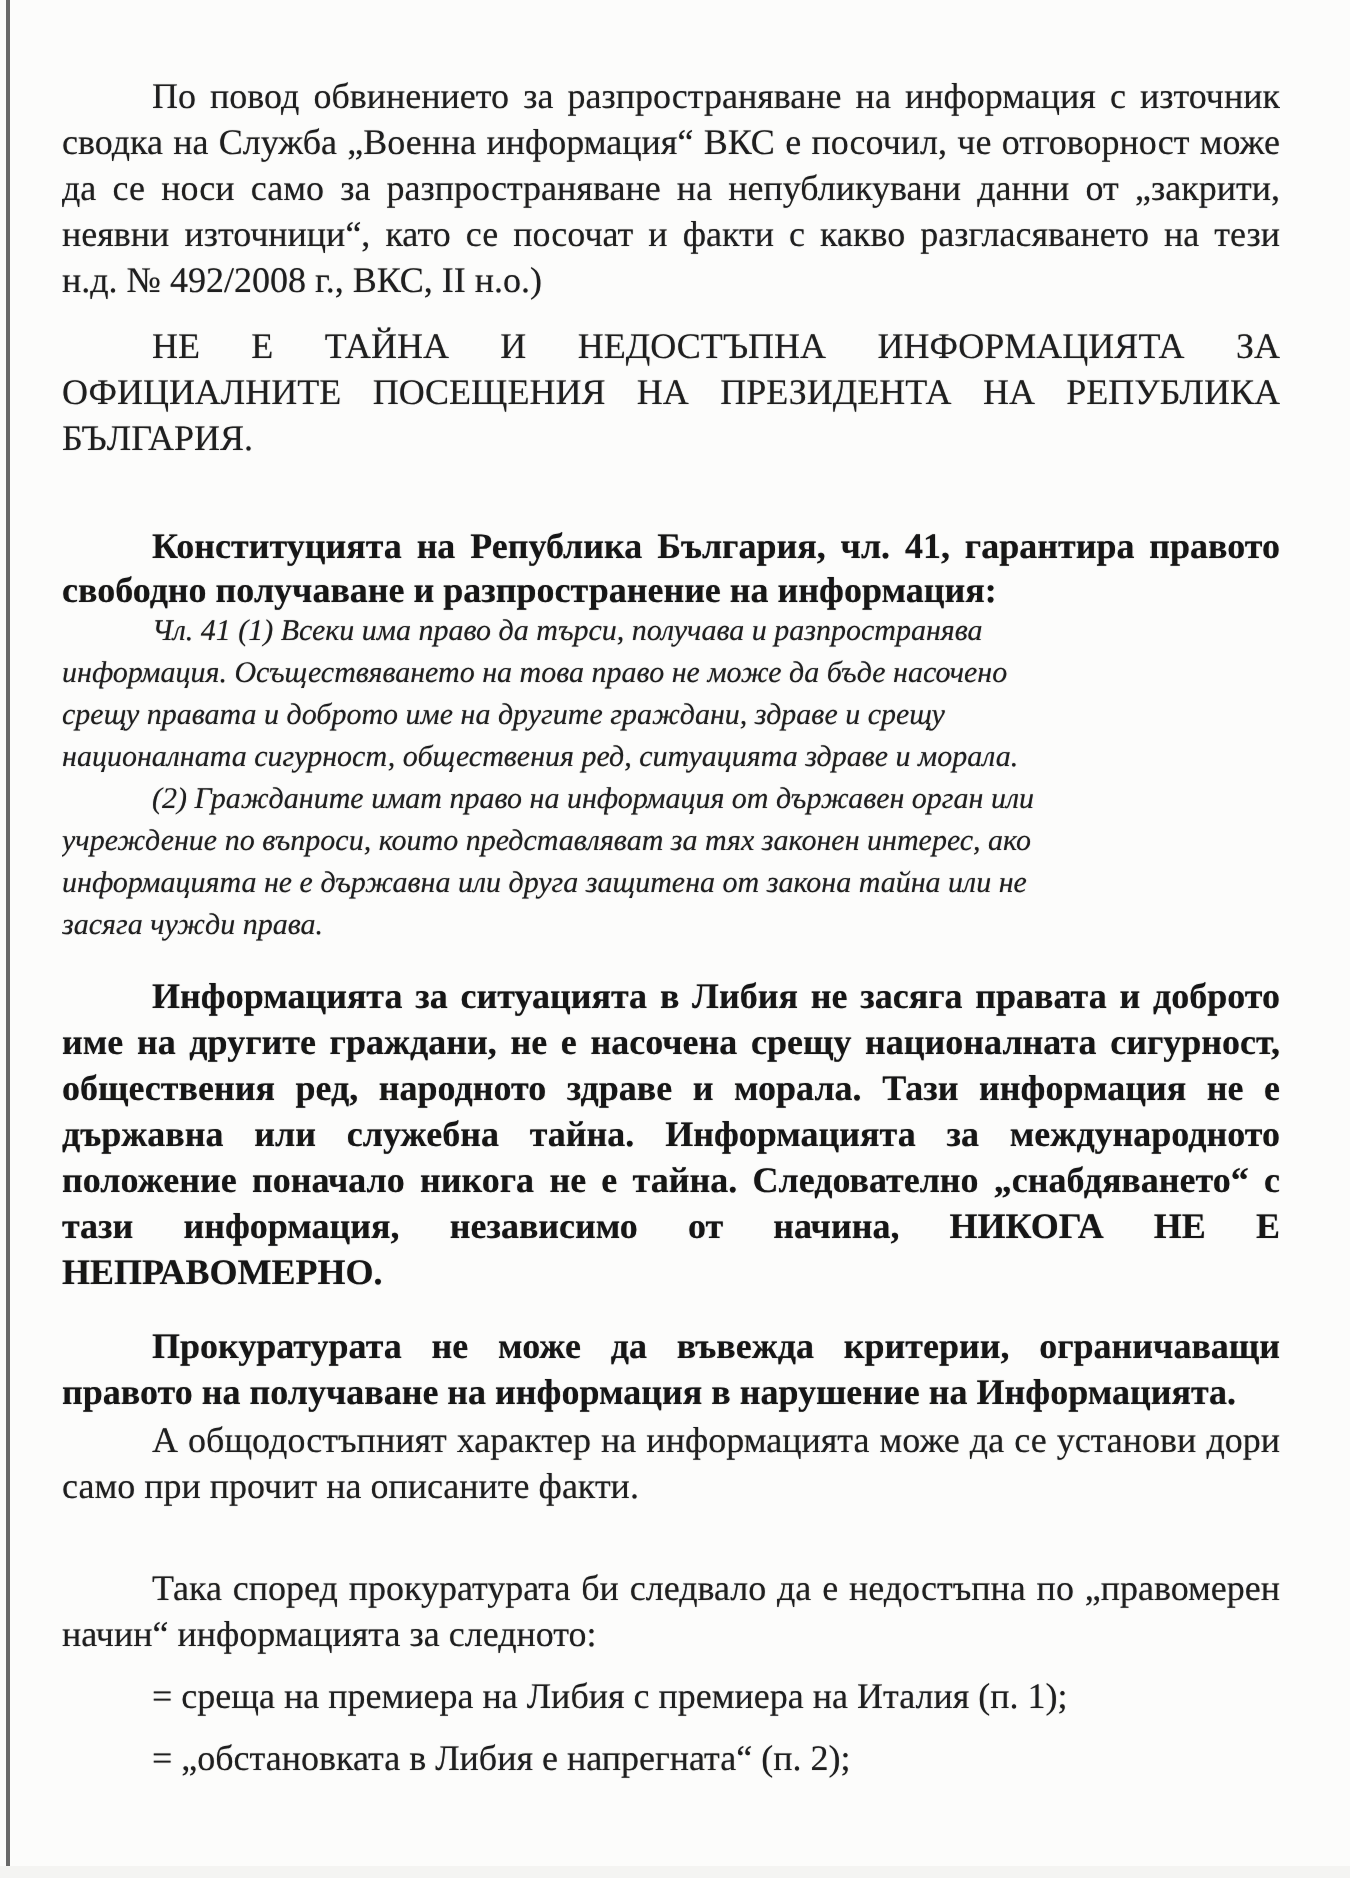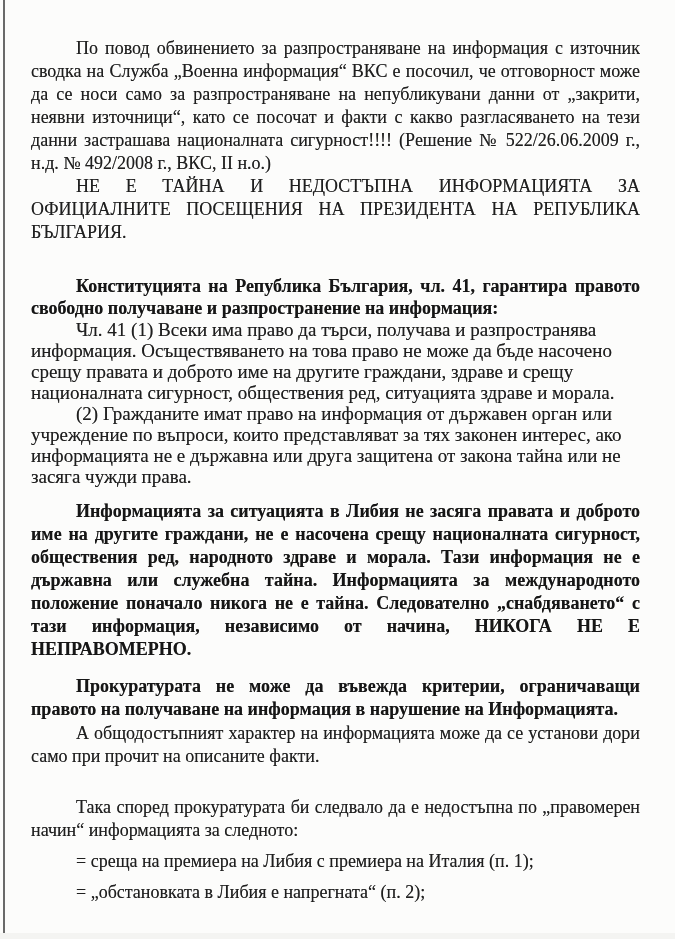--- a/index.html
+++ b/index.html
@@ -27,56 +27,55 @@
     width: 609px;
     text-rendering: optimizeLegibility;
   }
   .para {
     --lh: 23px;
     line-height: var(--lh);
     font-size: 18px;
     text-shadow: 0 0 0.5px rgba(20,20,20,0.55);
   }
   .para.bold   { font-weight: bold; color: #161616; }
-  .para.italic { font-size: 19px; --lh: 21px; }
+  .para.italic { font-style: italic; font-size: 15px; --lh: 21px; }
   .tline {
     height: var(--lh);
     overflow: hidden;
     text-align: left;
   }
   .tline.just {
     text-align: justify;
     text-align-last: justify;
   }
   .tline.just.short { text-align-last: left; }
   .tline.indent { text-indent: 45px; }
   
   [data-name="paragraph-vks-ruling"]            { margin-top: 0; }
-  [data-name="paragraph-not-secret-caps"]       { }
+  [data-name="paragraph-not-secret-caps"]       { margin-top: 10px; }
   [data-name="heading-constitution"]            { margin-top: 31px; --lh: 22px; }
   [data-name="quote-article-41"]                { margin-top: 0; }
   [data-name="paragraph-libya-info"]            { margin-top: 13px; }
   [data-name="paragraph-prosecution-criteria"]  { margin-top: 14px; }
   [data-name="paragraph-public-character"]      { margin-top: 1px; }
   [data-name="paragraph-according-prosecution"] { margin-top: 28px; }
   [data-name="list-item-meeting"]               { margin-top: 8px; }
   [data-name="list-item-situation"]             { margin-top: 8px; }
 </style>
 </head>
 <body>
 
 <div class="page" data-name="document-page">
   <div class="scan-edge" data-name="scan-edge-line"></div>
   <div class="doc-body" data-name="document-body">
       <div class="para regular" data-name="paragraph-vks-ruling">
         <div class="tline just indent" data-name="text-line">По повод обвинението за разпространяване на информация с източник</div>
         <div class="tline just" data-name="text-line">сводка на Служба „Военна информация“ ВКС е посочил, че отговорност може</div>
         <div class="tline just" data-name="text-line">да се носи само за разпространяване на непубликувани данни от „закрити,</div>
         <div class="tline just" data-name="text-line">неявни източници“, като се посочат и факти с какво разгласяването на тези</div>
-        <div class="tline just" data-name="text-line">данни застрашава националната сигурност!!!! (Решение № 522/26.06.2009 г.,</div>
         <div class="tline just short" data-name="text-line">н.д. № 492/2008 г., ВКС, II н.о.)</div>
       </div>
       <div class="para regular" data-name="paragraph-not-secret-caps">
         <div class="tline just indent" data-name="text-line">НЕ Е ТАЙНА И НЕДОСТЪПНА ИНФОРМАЦИЯТА ЗА</div>
         <div class="tline just" data-name="text-line">ОФИЦИАЛНИТЕ ПОСЕЩЕНИЯ НА ПРЕЗИДЕНТА НА РЕПУБЛИКА</div>
         <div class="tline just short" data-name="text-line">БЪЛГАРИЯ.</div>
       </div>
       <div class="para bold" data-name="heading-constitution">
         <div class="tline just indent" data-name="text-line">Конституцията на Република България, чл. 41, гарантира правото на</div>
         <div class="tline just short" data-name="text-line">свободно получаване и разпространение на информация:</div>

